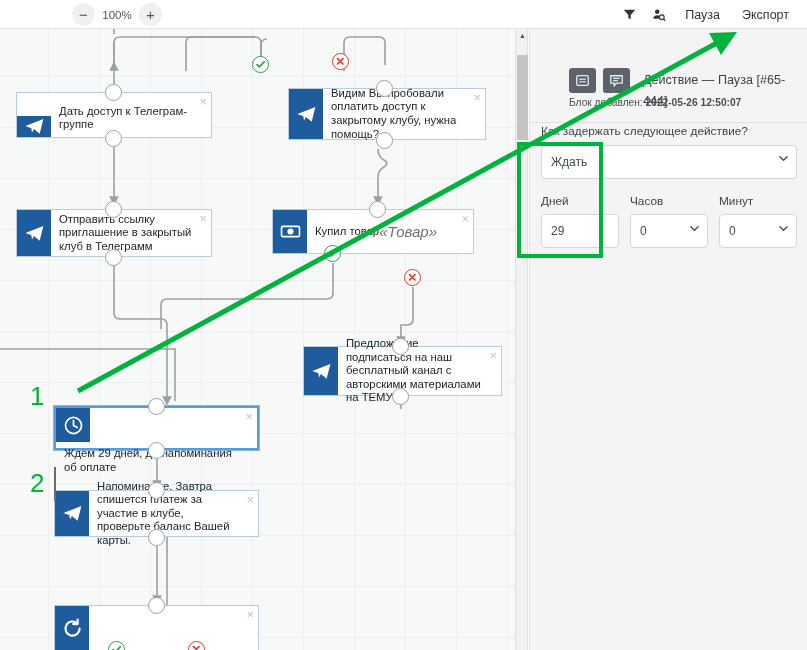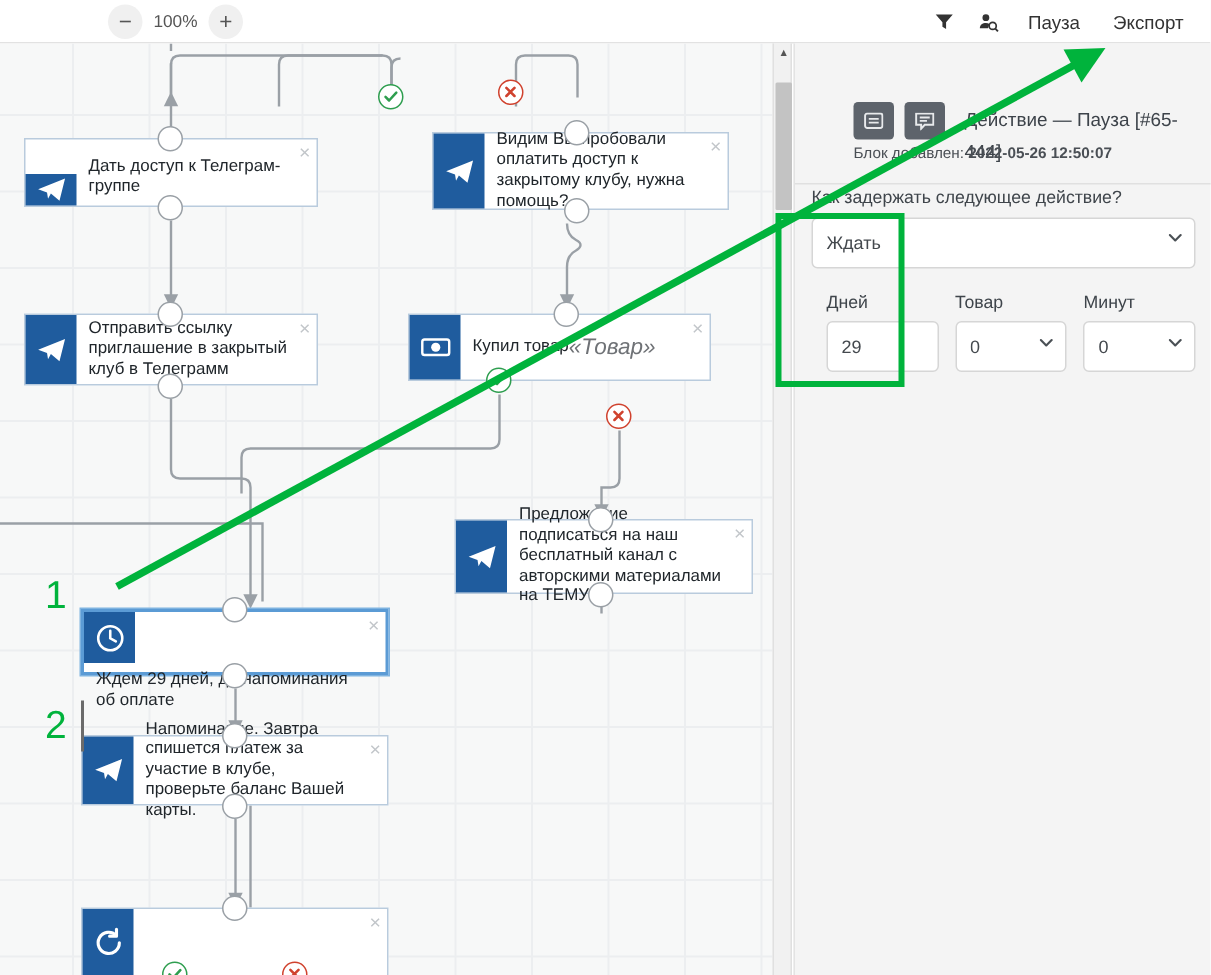--- a/index.html
+++ b/index.html
@@ -138,21 +138,21 @@
   .form-select, .form-input {
     width:100%; height:29px; border:1px solid #d6d6d6; border-radius:4px;
     background:#ffffff; font-size:12px; color:#44494e; padding:16px 9px;
     font-family:"Liberation Sans", sans-serif;
     appearance:none; -webkit-appearance:none;
   }
   .chev {
     position:absolute; right:9px; top:9px; width:9px; height:9px;
     pointer-events:none;
   }
-  .cols { display:flex; margin:15px 11px 0 21px; gap:11px; }
+  .cols { display:flex; margin:15px 11px 0 11px; gap:11px; }
   .col { flex:1 1 0; position:relative; }
   .col-label { font-size:11.8px; color:#3f454b; margin-bottom:6px; }
 
   
   #annot { position:absolute; left:0; top:0; width:807px; height:650px; pointer-events:none; }
   .annot-num {
     position:absolute; color:#00b33c; font-size:26px; line-height:26px;
     font-family:"Liberation Sans", sans-serif;
   }
   .annot-bar { position:absolute; width:2px; background:#6b6b6b; }
@@ -424,21 +424,21 @@
         <path d="M1,3 L5,7 L9,3" fill="none" stroke="#4b5156" stroke-width="1.6" stroke-linecap="round" stroke-linejoin="round"></path>
       </svg>
     </div>
 
     <div class="cols">
       <div class="col">
         <div class="col-label">Дней</div>
         <input class="form-input" value="29" style="">
       </div>
       <div class="col">
-        <div class="col-label">Товар</div>
+        <div class="col-label">Часов</div>
         <input class="form-select" readonly="" value="0" style="">
         <svg class="chev" style="top:30px;" viewBox="0 0 10 10">
           <path d="M1,3 L5,7 L9,3" fill="none" stroke="#4b5156" stroke-width="1.6" stroke-linecap="round" stroke-linejoin="round"></path>
         </svg>
       </div>
       <div class="col">
         <div class="col-label">Минут</div>
         <input class="form-select" readonly="" value="0" style="">
         <svg class="chev" style="top:30px;" viewBox="0 0 10 10">
           <path d="M1,3 L5,7 L9,3" fill="none" stroke="#4b5156" stroke-width="1.6" stroke-linecap="round" stroke-linejoin="round"></path>

